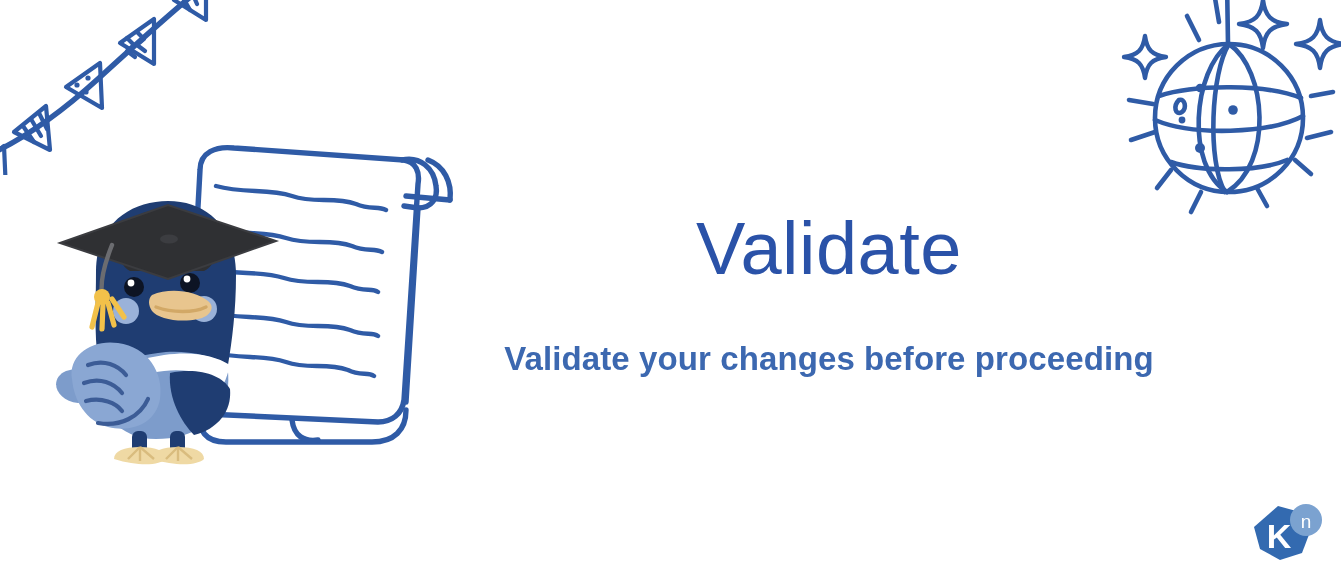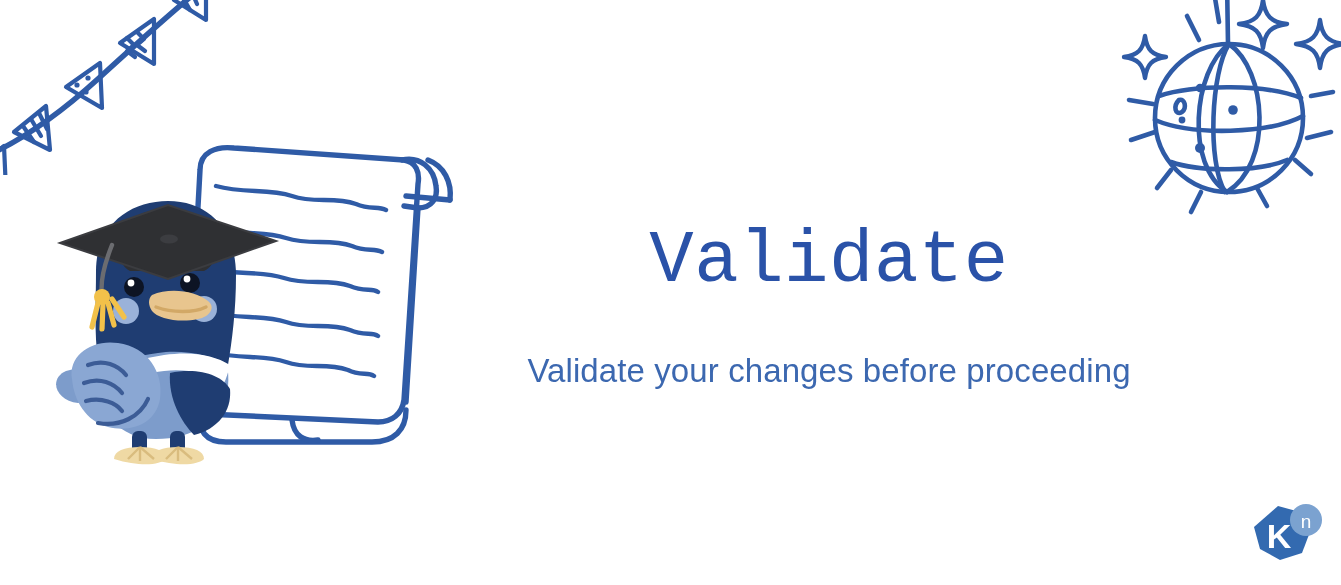--- a/index.html
+++ b/index.html
@@ -62,33 +62,33 @@
 
   
   #text-block {
     position: absolute;
     left: 468px;
     top: 208px;
     width: 722px;
     text-align: center;
   }
   #page-title {
-    font-family: Liberation Mono, monospace;
+    font-family: Liberation Sans, sans-serif;
     font-size: 74px;
     font-weight: 300;
     letter-spacing: 0.5px;
     line-height: 1.0;
     color: #2a52a8;
-    margin: 16px;
+    margin: 4px;
     white-space: nowrap;
   }
   #page-subtitle {
     font-family: "Liberation Sans", sans-serif;
     font-size: 33px;
-    font-weight: 400;
+    font-weight: 700;
     letter-spacing: 0.1px;
     line-height: 1.0;
     color: #3c68b0;
     margin: 56px 0 0 0;
     white-space: nowrap;
   }
 
   
   #brand-logo {
     position: absolute;

